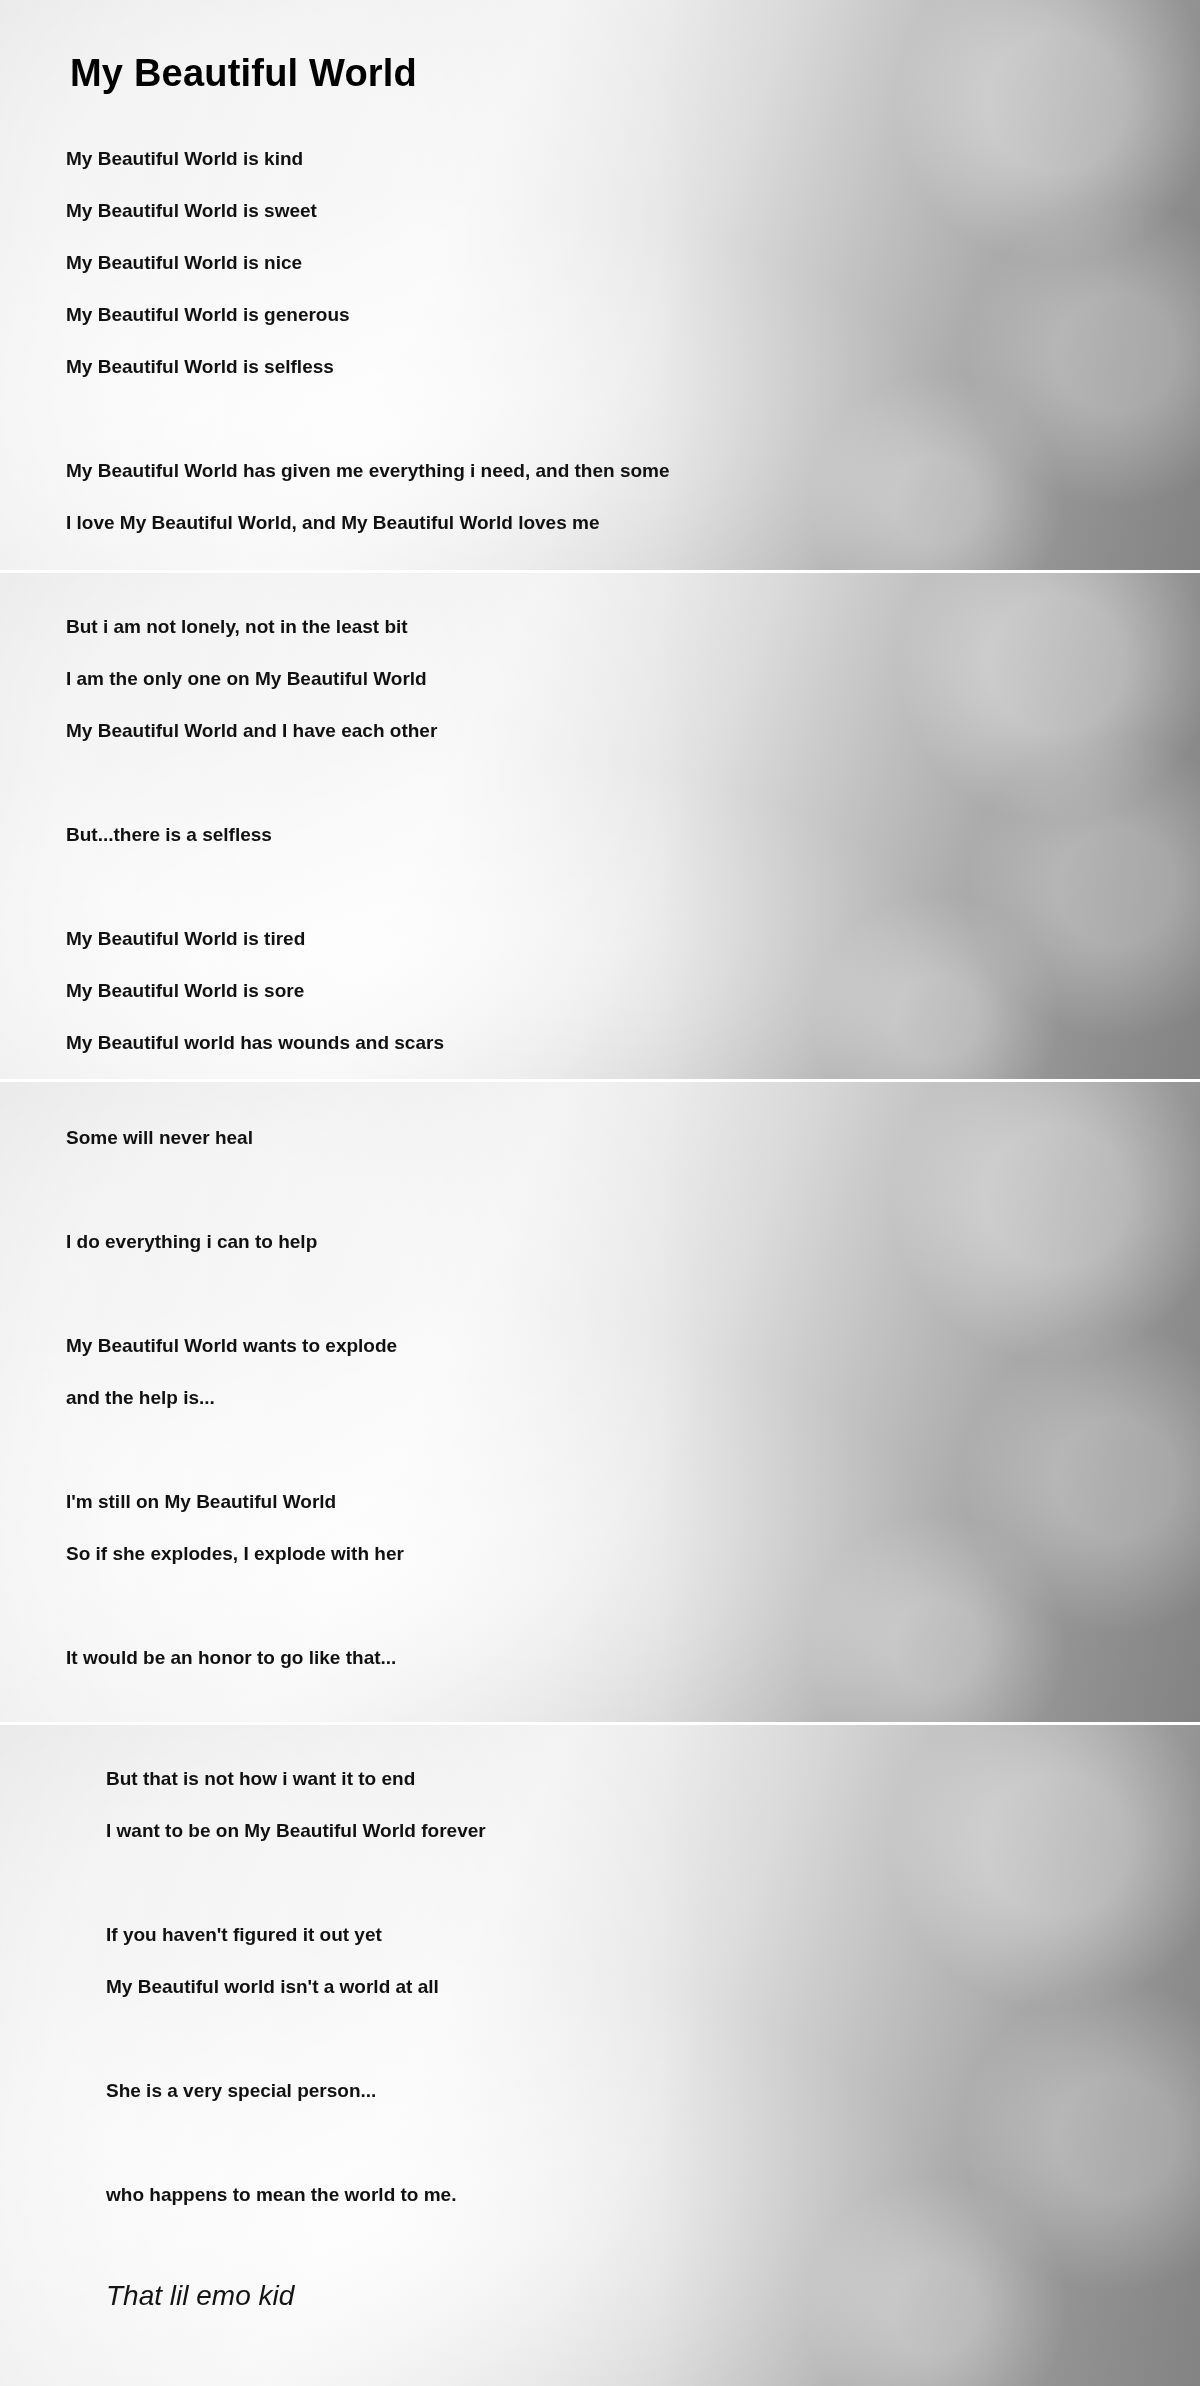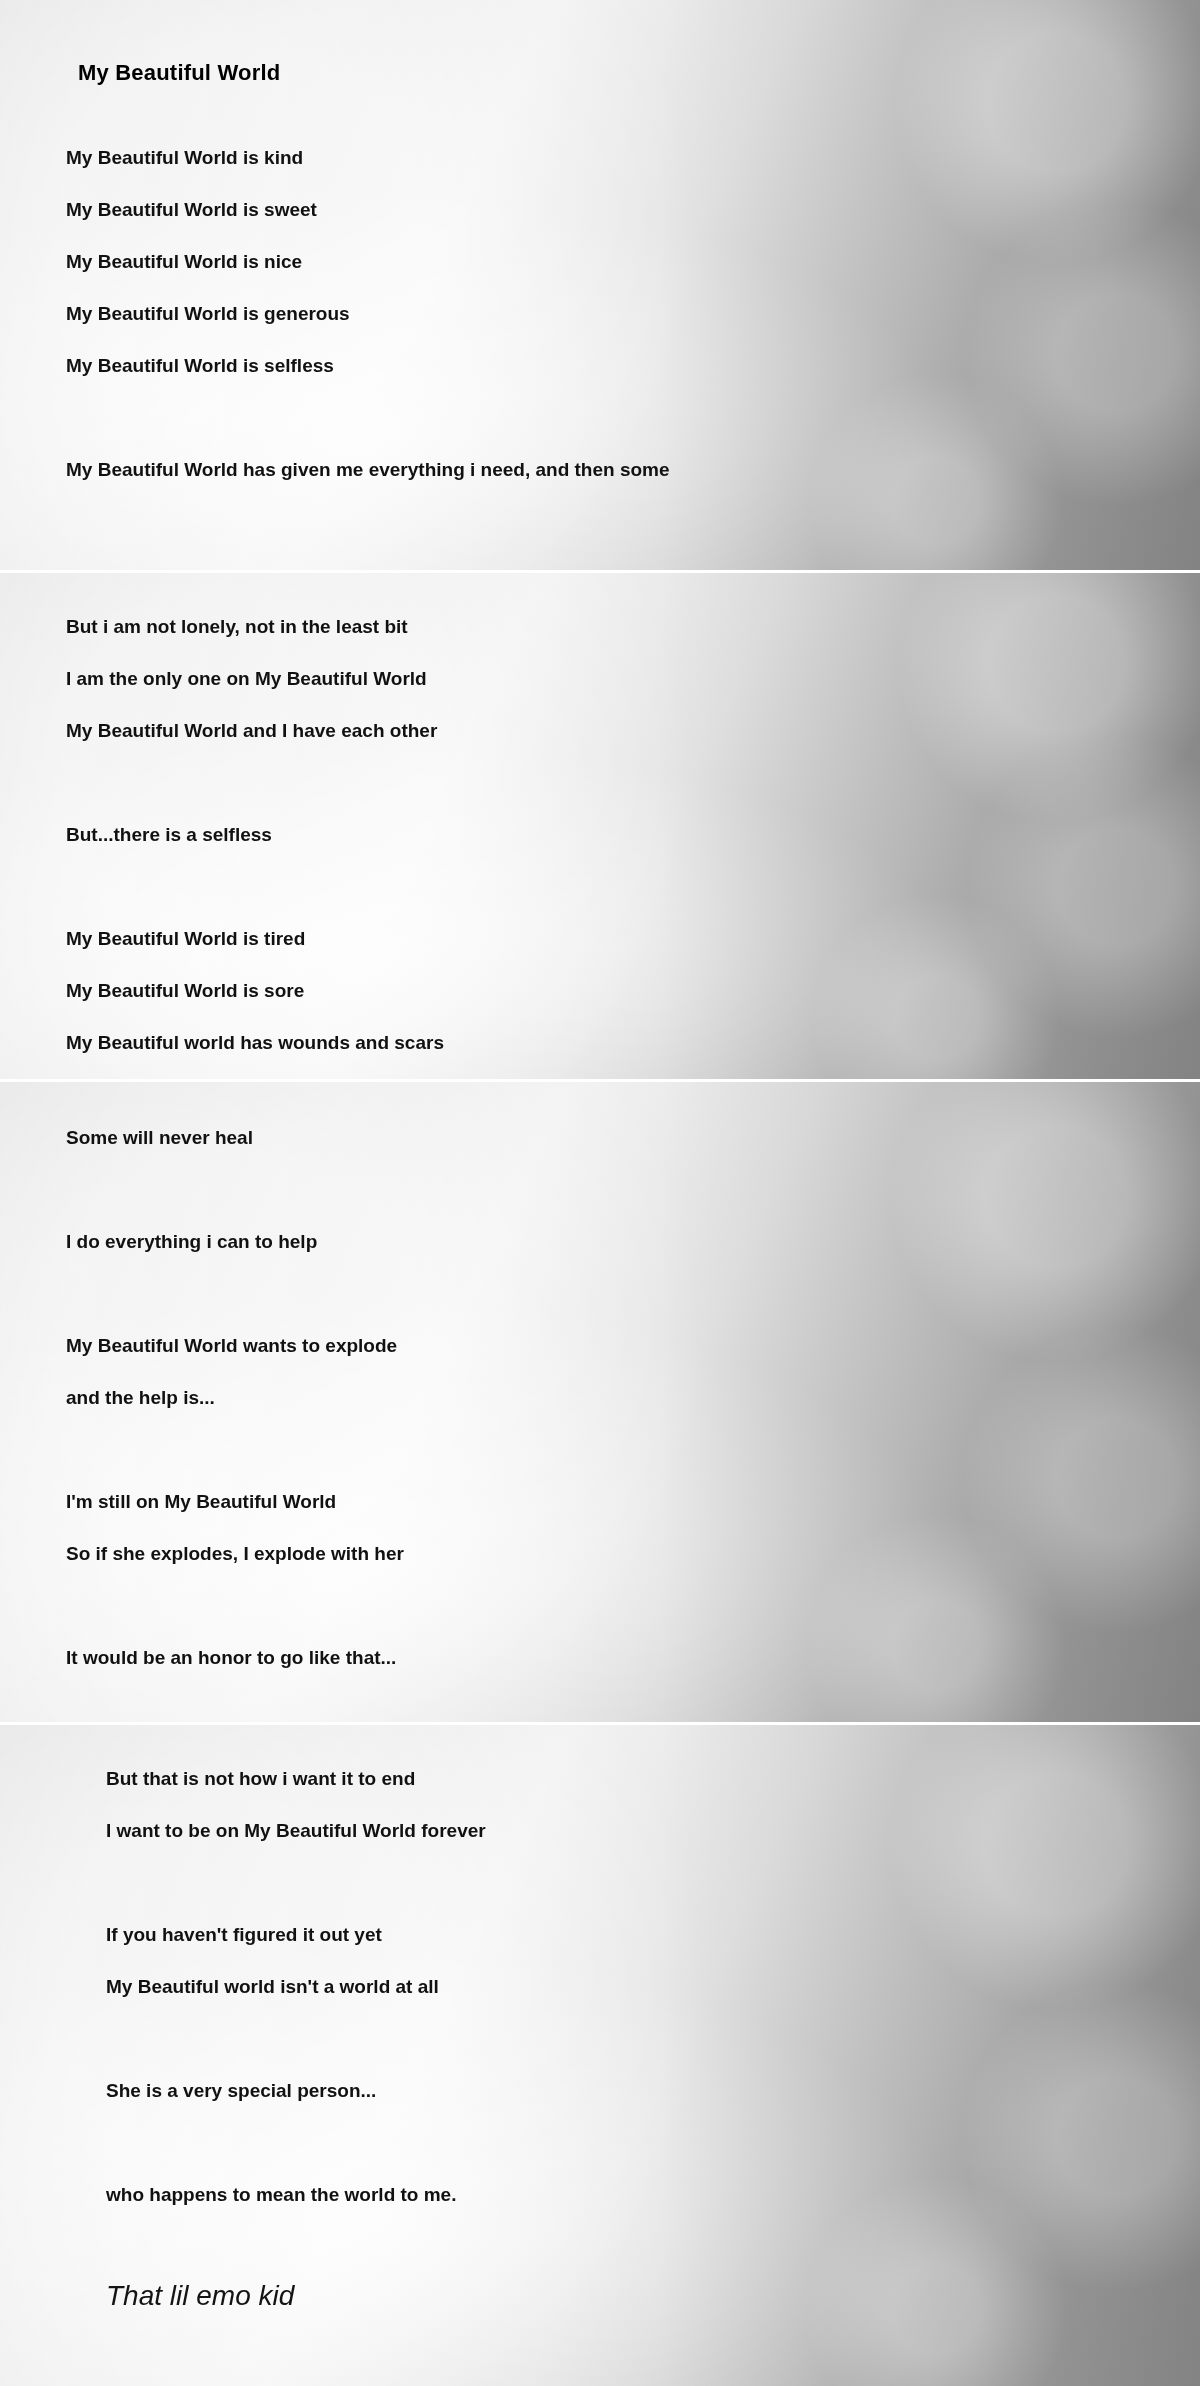--- a/index.html
+++ b/index.html
@@ -48,25 +48,25 @@
     z-index: 2;
     padding: 0 66px;
   }
   .divider {
     width: 1200px;
     height: 3px;
     background: #ffffff;
   }
 
   .poem-title {
-    font-size: 22px;
+    font-size: 38px;
     font-weight: bold;
     color: #000000;
     letter-spacing: 0.2px;
-    margin: 12px;
+    margin: 4px;
     padding-top: 48px;
     padding-bottom: 34px;
   }
   .line {
     font-size: 19px;
     font-weight: bold;
     color: #111111;
     line-height: 52px;
     white-space: pre;
   }
@@ -99,20 +99,21 @@
     <div class="vignette"></div>
     <div class="content">
       <h1 class="poem-title">My Beautiful World</h1>
       <div class="line">My Beautiful World is kind</div>
       <div class="line">My Beautiful World is sweet</div>
       <div class="line">My Beautiful World is nice</div>
       <div class="line">My Beautiful World is generous</div>
       <div class="line">My Beautiful World is selfless</div>
       <div class="line blank"></div>
       <div class="line">My Beautiful World has given me everything i need, and then some</div>
+      <div class="line">I love My Beautiful World, and My Beautiful World loves me</div>
     </div>
   </section>
   <div class="divider"></div>
 
   <section class="panel panel-2">
     <div class="bg"></div>
     <div class="vignette"></div>
     <div class="content">
       <div class="line">But i am not lonely, not in the least bit</div>
       <div class="line">I am the only one on My Beautiful World</div>

